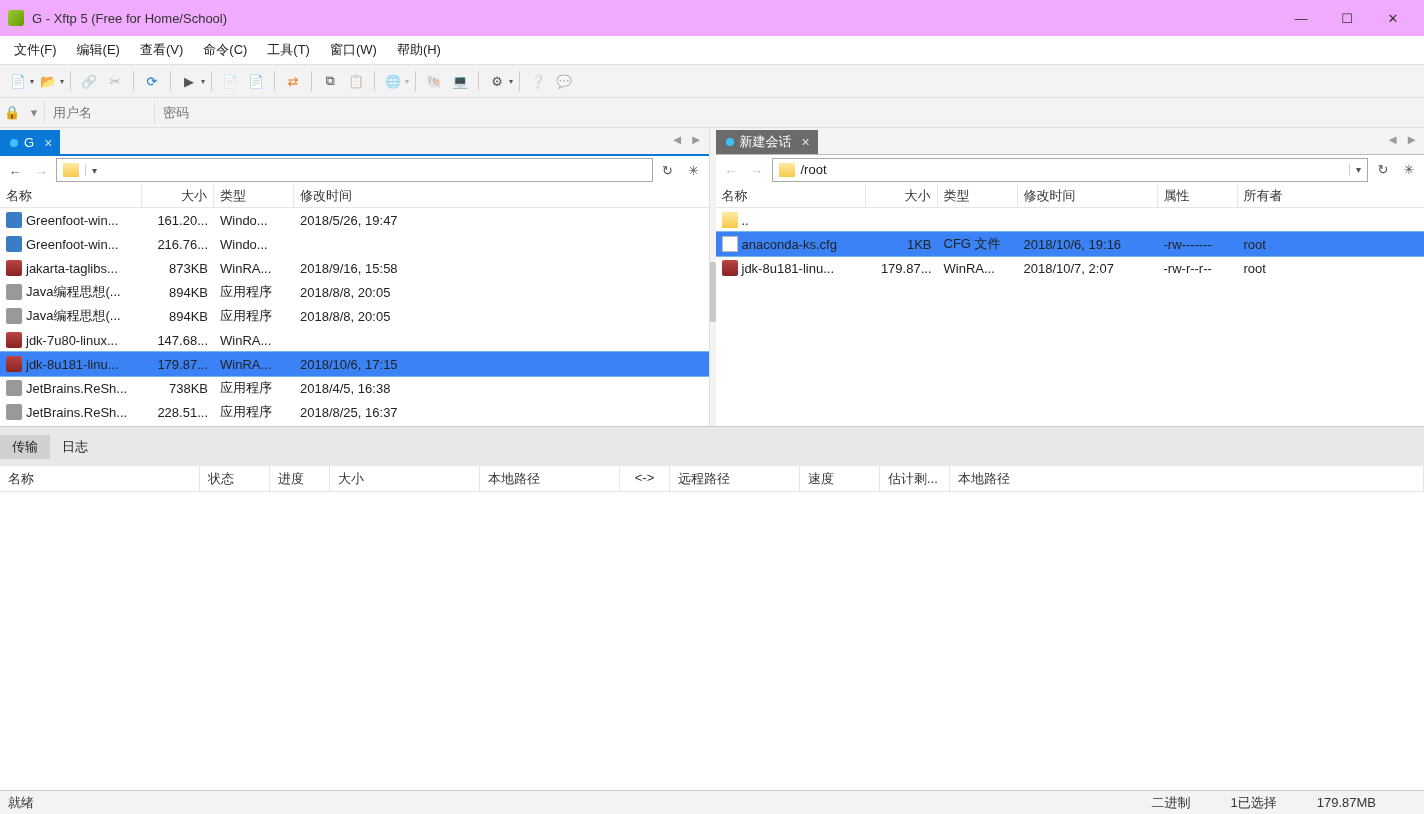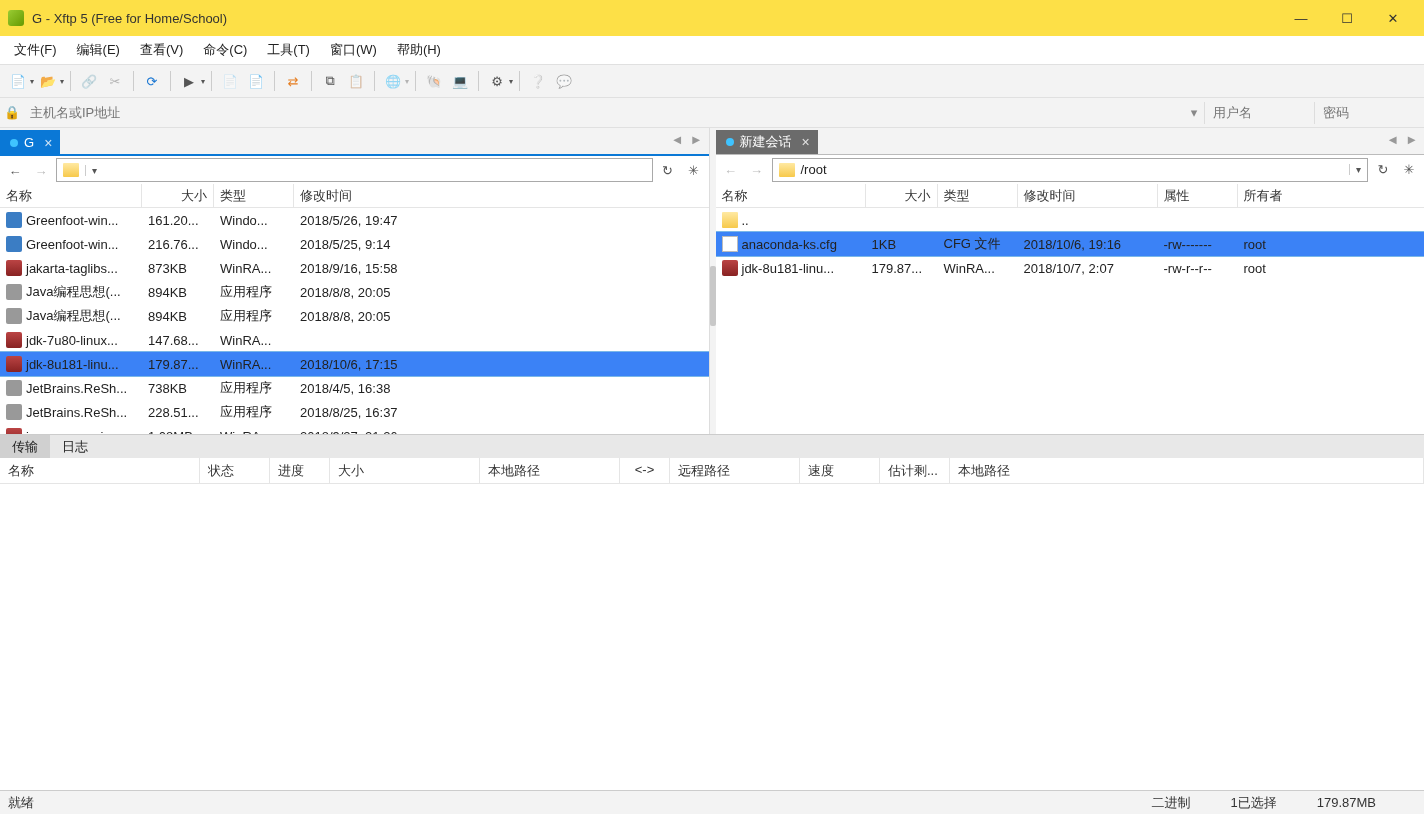--- a/index.html
+++ b/index.html
@@ -1,18 +1,18 @@
 <!DOCTYPE html>
 <html><head>
 <meta charset="utf-8">
 <style>
 * { margin: 0; padding: 0; box-sizing: border-box; font-family: "Microsoft YaHei", "Segoe UI", sans-serif; font-size: 13px; }
 body { background: #fff; width: 1424px; height: 814px; overflow: hidden; display: flex; flex-direction: column; }
 
-.titlebar { height: 36px; display: flex; align-items: center; padding: 0 8px; background: #fde047; justify-content: space-between; }
+.titlebar { height: 36px; display: flex; align-items: center; padding: 0 8px; background: #f0abfc; justify-content: space-between; }
 .titlebar .app-icon { width: 16px; height: 16px; margin-right: 8px; background: linear-gradient(135deg,#9c3,#690); border-radius: 3px; }
 .titlebar .title { flex: 1; color: #333; }
 .titlebar .win-btns { display: flex; }
 .titlebar .win-btn { width: 46px; height: 30px; display: flex; align-items: center; justify-content: center; color: #333; }
 
 .menubar { height: 28px; display: flex; align-items: center; padding: 0 4px; background: #fff; }
 .menubar .menu-item { padding: 4px 10px; color: #222; }
 
 .toolbar { height: 34px; display: flex; align-items: center; padding: 0 6px; background: #f3f3f3; border-top: 1px solid #e0e0e0; border-bottom: 1px solid #e0e0e0; gap: 2px; }
 .toolbar .tb-btn { width: 24px; height: 24px; display: flex; align-items: center; justify-content: center; color: #555; border-radius: 2px; }
@@ -57,26 +57,26 @@
 .row { height: 24px; display: flex; align-items: center; }
 .row.selected { background: #3b82f6; outline: 1px solid #7ab7e8; }
 .row .cell { padding: 0 6px; white-space: nowrap; overflow: hidden; text-overflow: ellipsis; color: #222; }
 .row .name-cell { display: flex; align-items: center; gap: 4px; }
 .row .file-ico { width: 16px; height: 16px; flex-shrink: 0; display: inline-flex; align-items: center; justify-content: center; font-size: 12px; }
 .ico-exe { background: #3b7dc4; color: #fff; border-radius: 2px; }
 .ico-rar { background: linear-gradient(#b44,#822); color: #fff; border-radius: 2px; }
 .ico-app { background: #999; color: #fff; border-radius: 2px; }
 .ico-folder { background: linear-gradient(#ffe9a2,#f7c94b); border-radius: 1px; }
 .ico-cfg { background: #fff; border: 1px solid #bbb; }
-.size-cell { }
+.size-cell { text-align: right; }
 
 .splitter { width: 6px; background: #f3f3f3; cursor: col-resize; position: relative; }
 .splitter::after { content: ""; position: absolute; right: 0; top: 45%; height: 60px; width: 6px; background: #c8c8c8; border-radius: 2px; }
 
-.bottom-tabs { height: 24px; display: flex; align-items: center; background: #e8e8e8; border-top: 1px solid #ccc; }
+.bottom-tabs { height: 40px; display: flex; align-items: center; background: #e8e8e8; border-top: 1px solid #ccc; }
 .bottom-tabs .btab { padding: 3px 12px; color: #222; }
 .bottom-tabs .btab.active { background: #d0d0d0; }
 
 .transfer-hdr { height: 26px; display: flex; background: #fff; border-bottom: 1px solid #e5e5e5; }
 .transfer-hdr .tcol { padding: 4px 8px; border-right: 1px solid #e5e5e5; color: #333; }
 .transfer-body { flex: 1; background: #fff; }
 
 .statusbar { height: 24px; display: flex; align-items: center; background: #f3f3f3; border-top: 1px solid #ccc; padding: 0 8px; color: #333; }
 .statusbar .spacer { flex: 1; }
 .statusbar .sitem { padding: 0 20px; }
@@ -142,21 +142,20 @@
   <div class="sep"></div>
   <div class="tb-btn">⚙</div>
     <div class="dropdown-arrow">▾</div>
   <div class="sep"></div>
   <div class="tb-btn">❔</div>
   <div class="tb-btn" style="opacity:.4">💬</div>
 </div>
 
 <div class="addrbar">
   <div class="lock">🔒</div>
-  <input class="host-input" placeholder="主机名或IP地址" style="">
   <div class="dd">▾</div>
   <input class="cred" placeholder="用户名" style="">
   <input class="cred" type="password" placeholder="密码" style="">
 </div>
 
 <div class="panes">
 
   <div class="pane local-pane">
     <div class="tabbar">
       <div class="tab local">
@@ -195,21 +194,20 @@
           <div class="cell col-type-l">Windo...</div>
           <div class="cell col-mod-l">2018/5/26, 19:47</div>
         </div>
         <div class="row">
           <div class="cell name-cell col-name-l">
             <span class="file-ico ico-exe"></span>
             <span>Greenfoot-win...</span>
           </div>
           <div class="cell size-cell col-size-l">216.76...</div>
           <div class="cell col-type-l">Windo...</div>
-          <div class="cell col-mod-l">2018/5/25, 9:14</div>
         </div>
         <div class="row">
           <div class="cell name-cell col-name-l">
             <span class="file-ico ico-rar"></span>
             <span>jakarta-taglibs...</span>
           </div>
           <div class="cell size-cell col-size-l">873KB</div>
           <div class="cell col-type-l">WinRA...</div>
           <div class="cell col-mod-l">2018/9/16, 15:58</div>
         </div>

